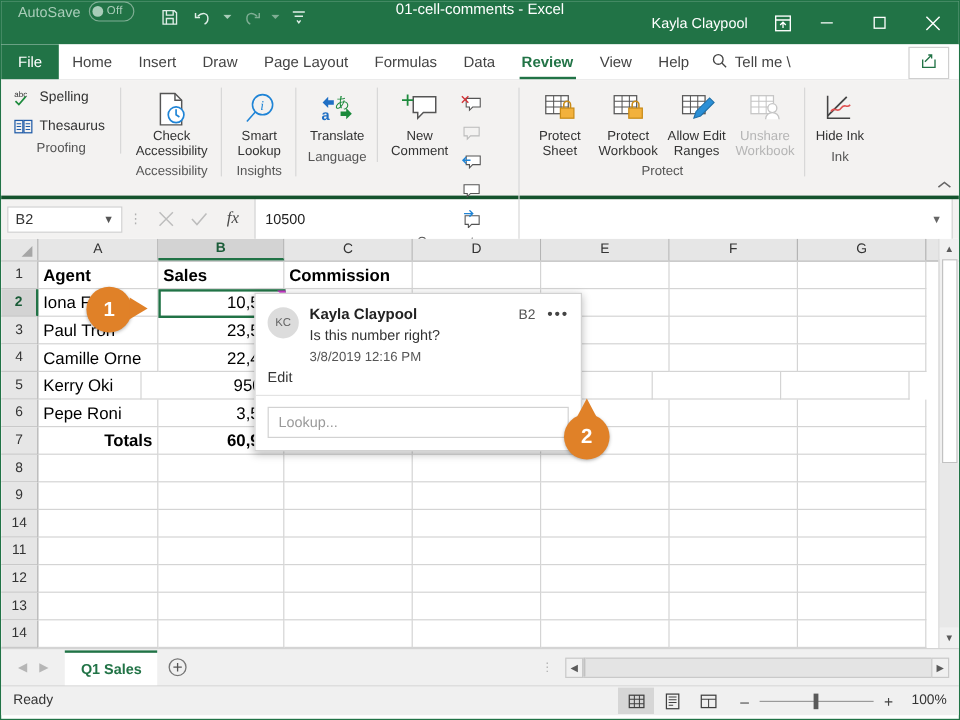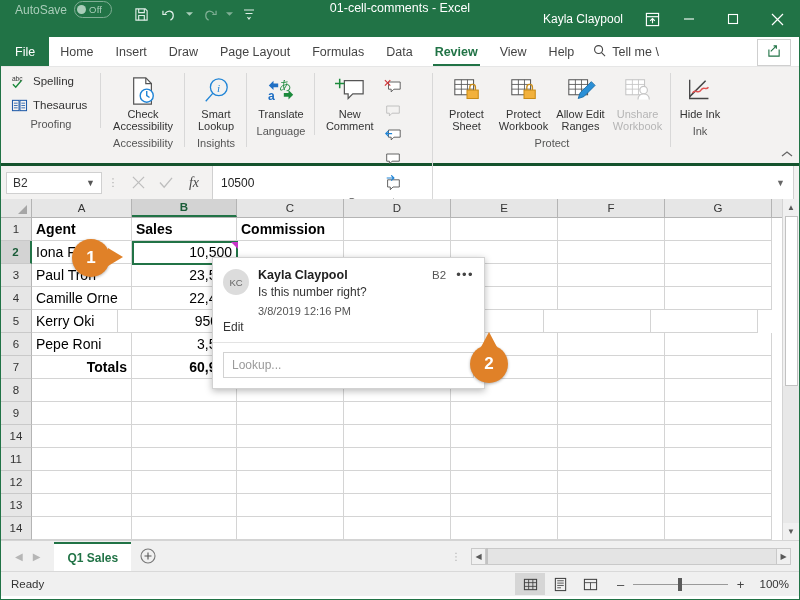--- a/index.html
+++ b/index.html
@@ -727,21 +727,21 @@
       </div>
     </div>
 
     <div class="vscroll">
       <div class="vsb-arrow">▲</div>
       <div class="vsb-thumb" style="height:170px"></div>
       <div class="vsb-track"></div>
       <div class="vsb-arrow">▼</div>
     </div>
 
-    <div class="comment" style="left:211px;top:58px;width:273px;">
+    <div class="comment" style="left:211px;top:45px;width:273px;">
       <div class="cmt-head">
         <div class="avatar">KC</div>
         <div class="cmt-main">
           <div class="cmt-line1">
             <span class="cmt-author">Kayla Claypool</span>
             <span class="cmt-ref">B2</span>
             <span class="cmt-more">•••</span>
           </div>
           <div class="cmt-text">Is this number right?</div>
           <div class="cmt-date">3/8/2019 12:16 PM</div>

